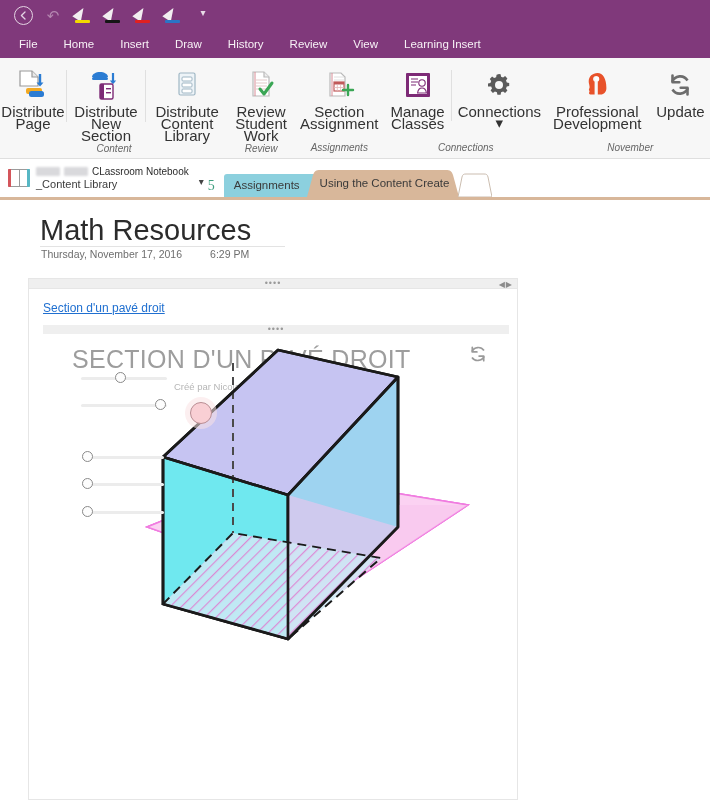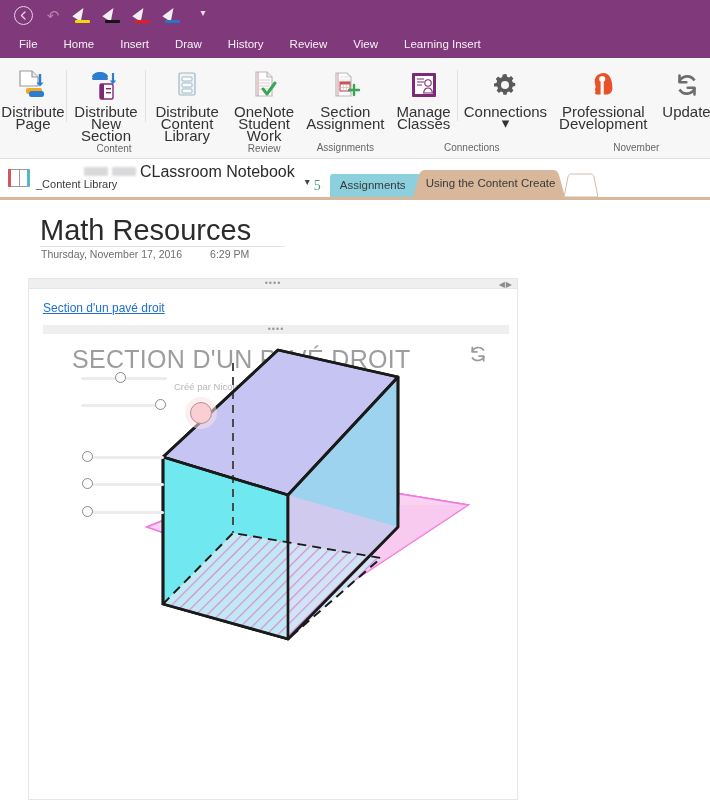--- a/index.html
+++ b/index.html
@@ -53,21 +53,21 @@
   .rtab.active{background:#f7f7f7;color:#3b3b3b;}
 
   
   .ribbon{
     position:relative;height:100px;background:#f7f7f7;
     border-bottom:1px solid #dfdfdf;display:flex;align-items:stretch;
   }
   .rgroup{position:relative;display:flex;flex-direction:column;align-items:center;}
   .rgroup-items{flex:1;display:flex;align-items:flex-start;padding-top:6px;}
   .rgroup-label{
-    height:17px;line-height:14px;font-size:10px;color:#666;text-align:center;width:100%;
+    height:17px;line-height:14px;font-size:10px;color:#666;text-align:center;width:100%;font-style:italic;
   }
   .rsep{width:1px;background:#e0e0e0;margin:6px 0 20px 0;align-self:stretch;}
   .rbtn{
     width:auto;min-width:54px;display:flex;flex-direction:column;align-items:center;
     padding:2px 6px 0 6px;cursor:pointer;
   }
   .rbtn .ico{height:38px;display:flex;align-items:center;justify-content:center;}
   .rbtn .lbl{
     font-size:15px;color:#333;text-align:center;line-height:12px;margin-top:2px;
     white-space:pre-line;
@@ -79,21 +79,21 @@
     border-bottom:3px solid #d8b79a;
   }
   .nb-pick{display:flex;align-items:center;height:38px;padding-left:8px;gap:6px;cursor:pointer;}
   .nb-icon{
     width:20px;height:16px;border:1.3px solid #9b9b9b;border-radius:1px;position:relative;background:#fff;
   }
   .nb-icon:before{content:"";position:absolute;left:50%;top:0;bottom:0;width:1.3px;background:#9b9b9b;}
   .nb-icon:after{content:"";position:absolute;right:-1px;top:-1px;bottom:-1px;width:3px;background:#57b7c4;border-radius:0 1px 1px 0;}
   .nb-icon .tag{position:absolute;left:-1px;top:-1px;bottom:-1px;width:3px;background:#d4555b;border-radius:1px 0 0 1px;}
   .nb-text{display:flex;flex-direction:column;justify-content:center;line-height:13px;}
-  .nb-line1{font-size:16px;color:#2b2b2b;white-space:nowrap;display:flex;align-items:center;gap:4px;margin-left:48px;}
+  .nb-line1{font-size:10px;color:#2b2b2b;white-space:nowrap;display:flex;align-items:center;gap:4px;}
   .nb-redact{display:inline-flex;gap:4px;}
   .nb-redact i{display:block;width:24px;height:9px;background:#d9d9dc;border-radius:1px;filter:blur(1px);}
   .nb-line2{font-size:11px;color:#3c3c3c;}
   .nb-caret{color:#444;font-size:10px;margin-left:4px;align-self:center;padding-top:6px;}
   .sync-num{color:#3e9e7e;font-size:14px;font-family:"Liberation Serif",serif;padding:0 6px 3px 4px;align-self:flex-end;}
 
   .sectabs{display:flex;align-items:flex-end;height:38px;}
   .sectab{
     position:relative;height:24px;line-height:24px;font-size:11.5px;color:#3a3a3a;
     padding:0 13px;margin-right:-6px;cursor:pointer;white-space:nowrap;
@@ -283,21 +283,21 @@
             <svg width="32" height="32" viewBox="0 0 32 32">
               <path d="M8 3h11l5 5v19H8z" fill="#fff" stroke="#b9b9b9" stroke-width="1.2"></path>
               <path d="M19 3v5h5" fill="#eee" stroke="#b9b9b9" stroke-width="1.2"></path>
               <g stroke="#e0c3c3" stroke-width=".9">
                 <path d="M11 11h11M11 14h11M11 17h11M11 20h11"></path>
               </g>
               <path d="M10 3v24" stroke="#d4808a" stroke-width=".9"></path>
               <path d="M15 20l4 5 8-11" fill="none" stroke="#3aa655" stroke-width="3" stroke-linecap="round" stroke-linejoin="round"></path>
             </svg>
           </div>
-          <div class="lbl">OneNote Student
+          <div class="lbl">Review Student
 Work</div>
         </div>
       </div>
       <div class="rgroup-label">Review</div>
     </div>
 
     <div class="rsep" style="margin:6px 0 18px 0;"></div>
 
     <div class="rgroup">
       <div class="rgroup-items">

